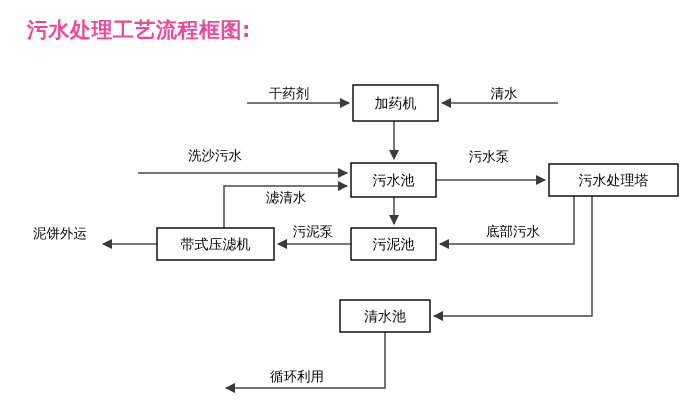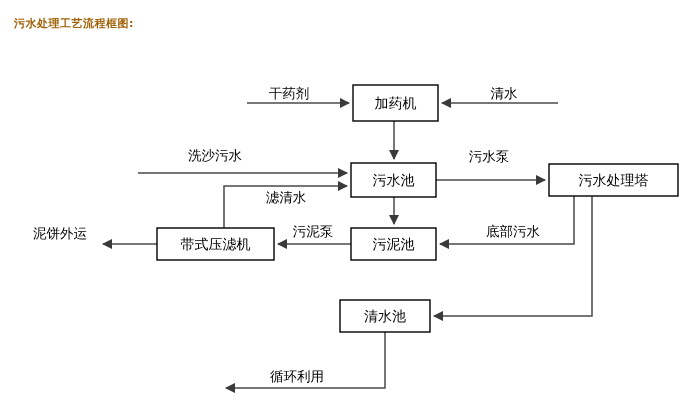--- a/index.html
+++ b/index.html
@@ -16,26 +16,26 @@
     position: relative;
     overflow: hidden;
   }
   #diagram-root {
     position: relative;
     width: 700px;
     height: 420px;
   }
   .page-title {
     position: absolute;
-    left: 14px;
+    left: 27px;
     top: 16px;
-    font-size: 11px;
+    font-size: 21px;
     font-weight: bold;
     letter-spacing: 0.5px;
-    color: #a16207;
+    color: #ec4899;
     white-space: nowrap;
   }
   svg.flow-canvas {
     position: absolute;
     left: 0;
     top: 0;
     width: 700px;
     height: 420px;
   }
   .node-rect {

